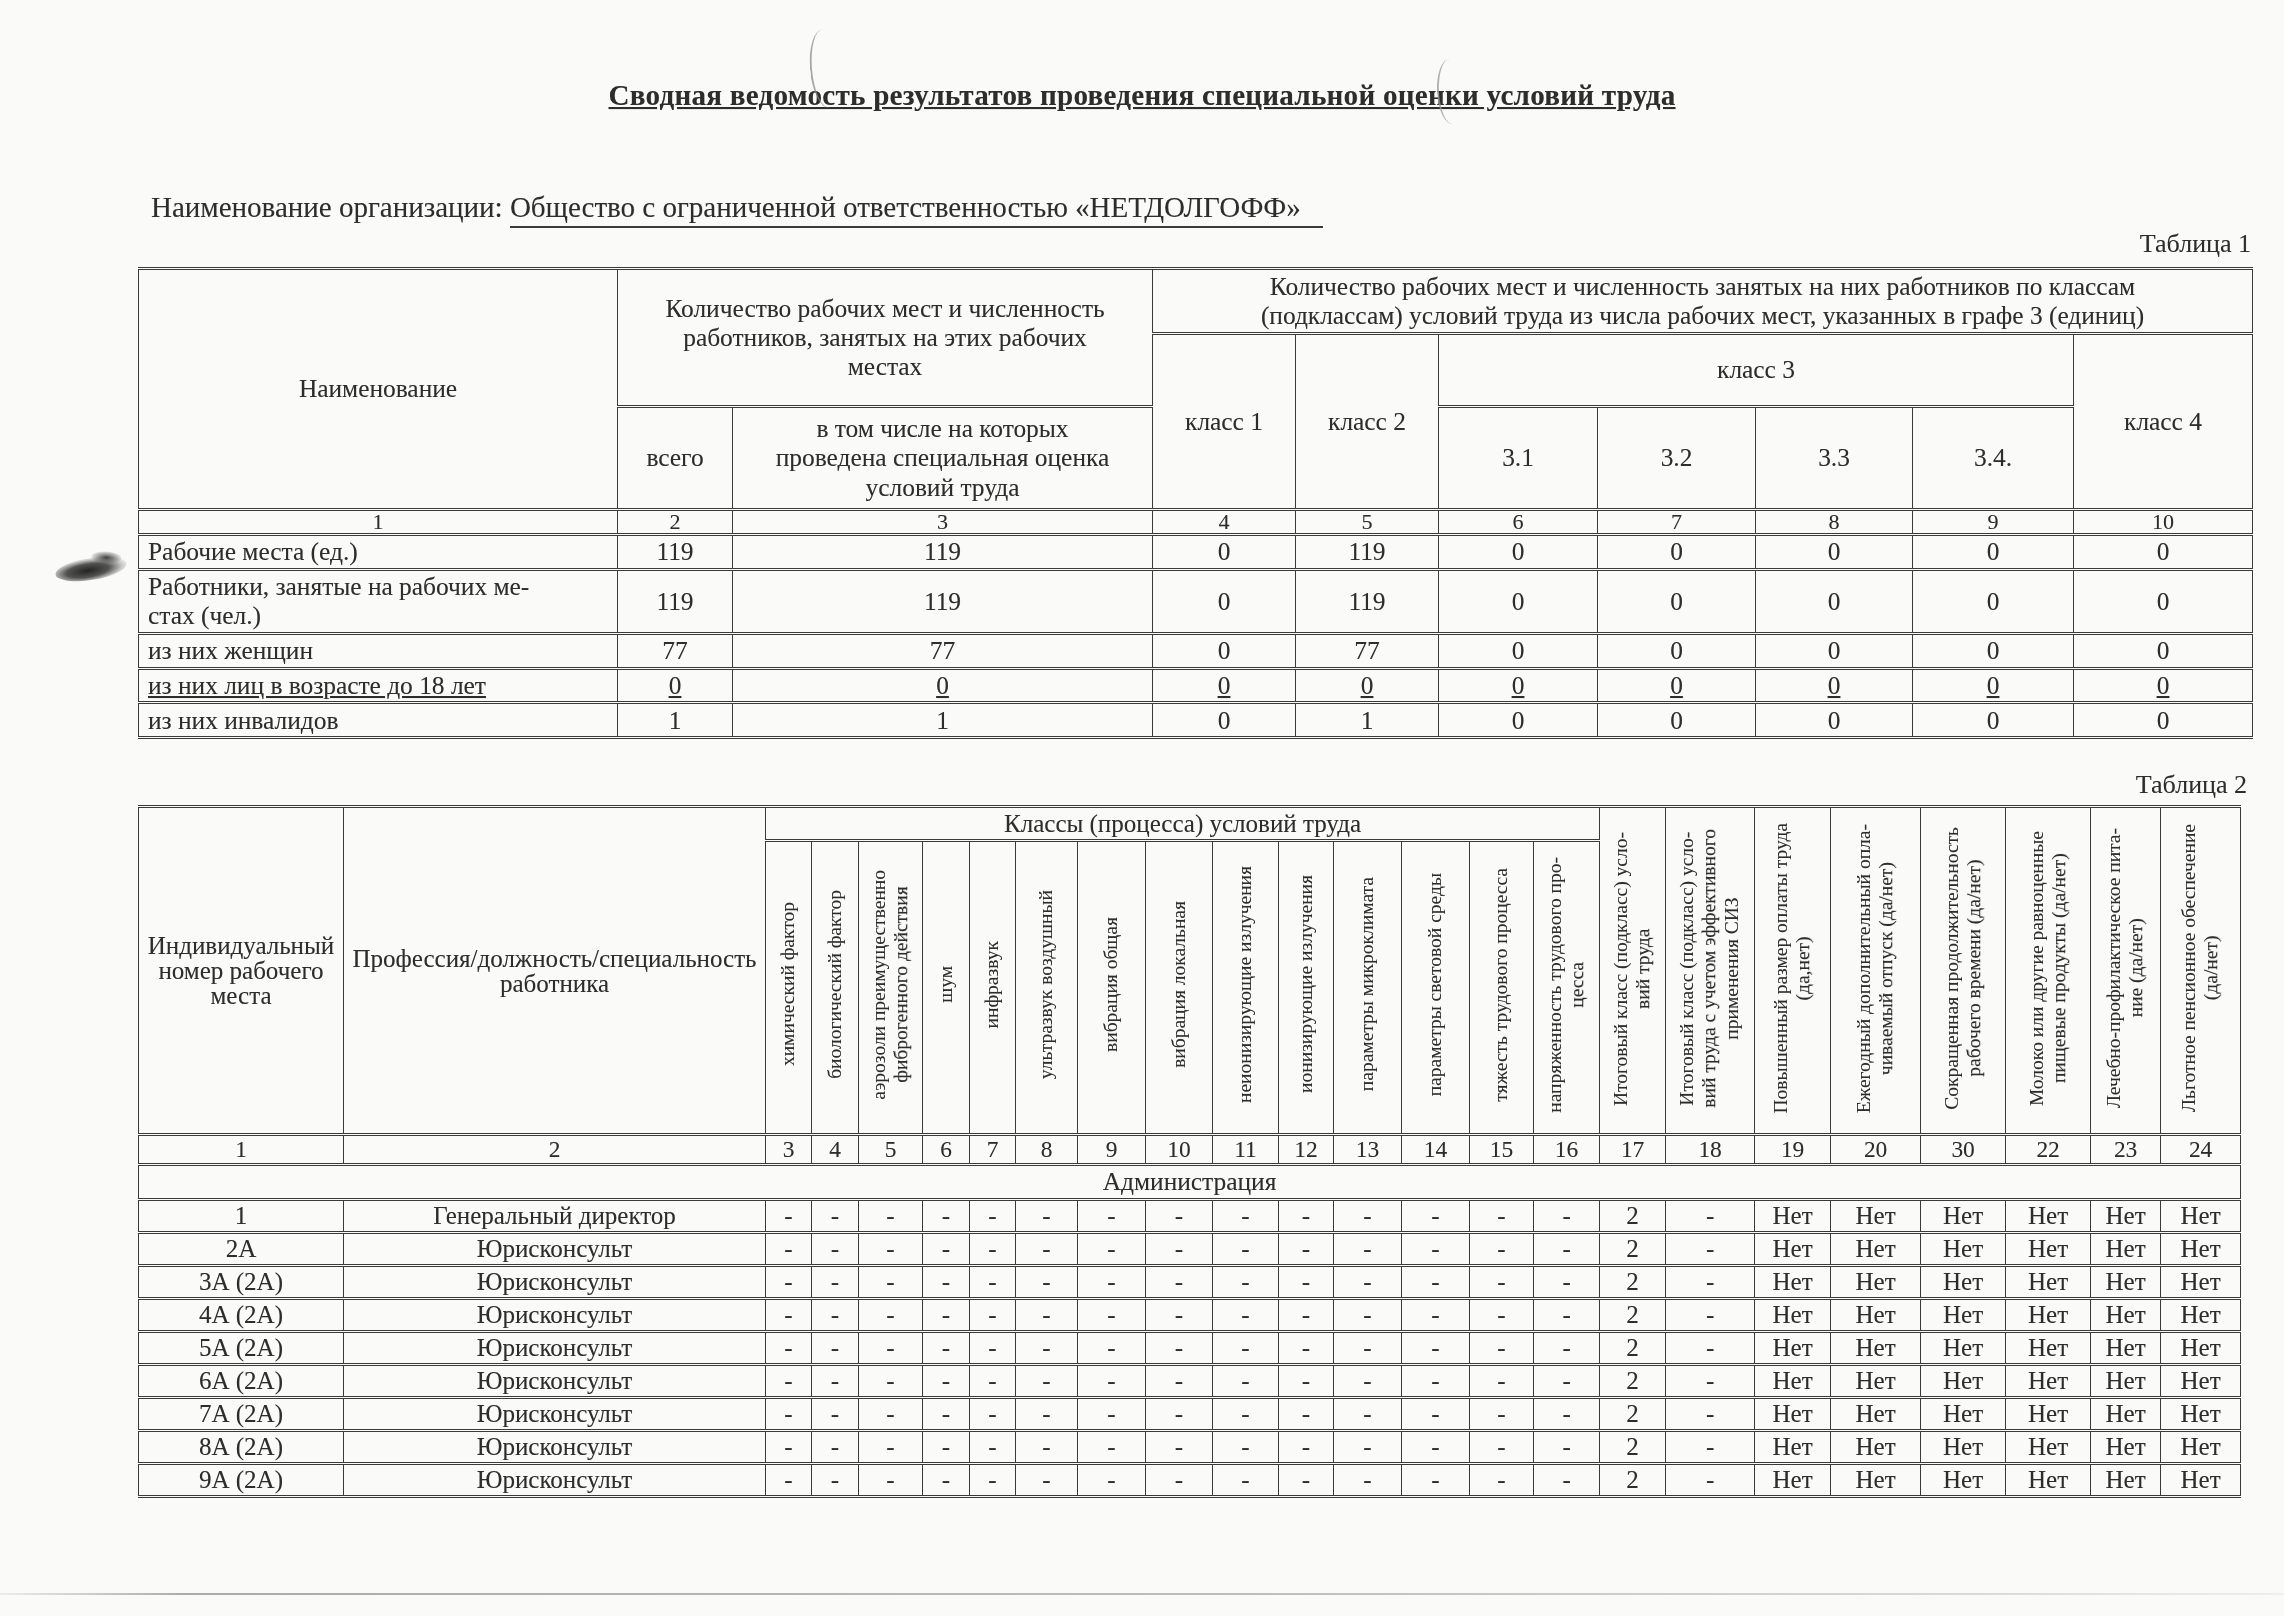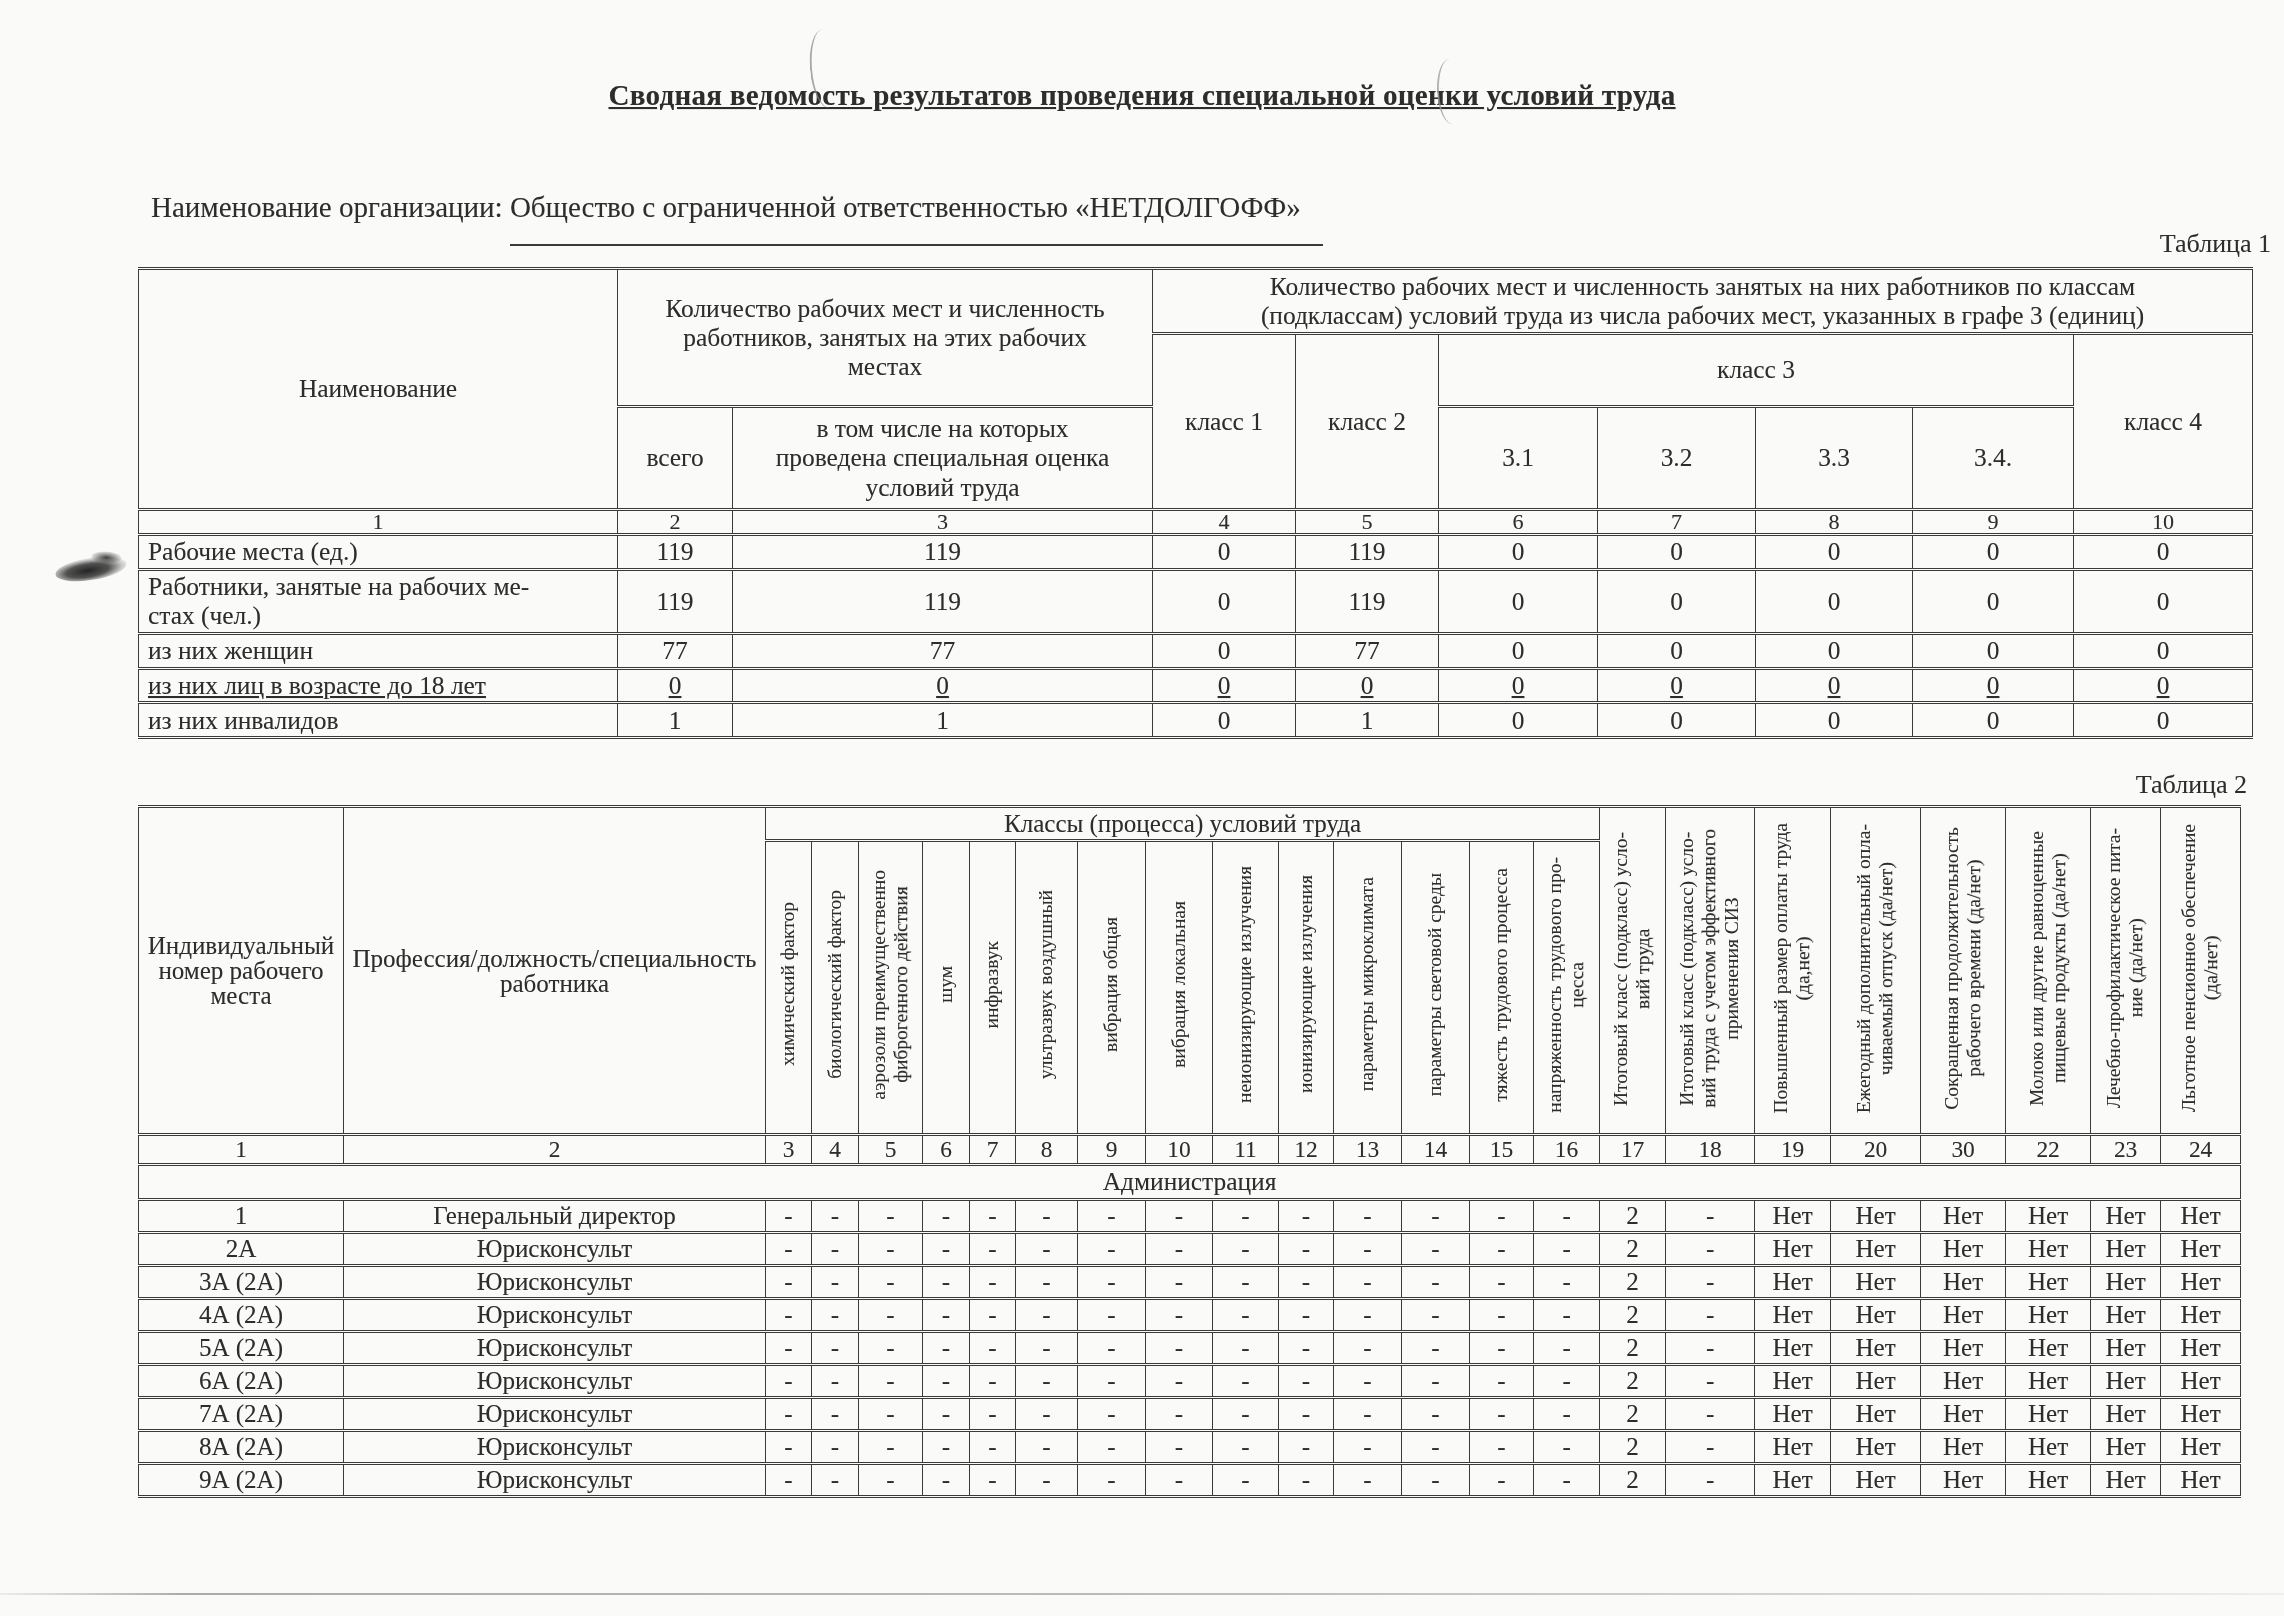--- a/index.html
+++ b/index.html
@@ -14,28 +14,28 @@
     position:absolute;top:79px;left:0;width:2284px;text-align:center;
     font-size:29px;font-weight:bold;letter-spacing:0.3px;
     text-shadow:0.3px 0.3px 0.5px rgba(60,60,60,.35);
     text-decoration:underline;
   }
   .org{
     position:absolute;top:191px;left:151px;font-size:29px;
     text-shadow:0.3px 0.3px 0.5px rgba(60,60,60,.3);white-space:nowrap;
   }
   .org .val{
-    border-bottom:2.6px double #3a3a3a;padding-right:22px;padding-bottom:20px;
+    border-bottom:2.6px double #3a3a3a;padding-right:22px;padding-bottom:2px;
     white-space:pre-line;display:inline-block;
   }
   .tbl-caption{
     position:absolute;left:0;text-align:right;font-size:26px;
     text-shadow:0.2px 0.2px 0.5px rgba(60,60,60,.3);
   }
-  #cap1{top:229px;width:2251px;margin-left:20px;}
+  #cap1{top:229px;width:2251px;}
   #cap2{top:770px;width:2247px;}
 
   table{border-collapse:collapse;table-layout:fixed;position:absolute;}
   th,td{
     border:1.3px solid #3a3a3a;
     border-top:3.3px double #3a3a3a;
     border-bottom:3.3px double #3a3a3a;
     box-sizing:border-box;
     text-align:center;vertical-align:middle;
     font-weight:normal;padding:1.3px 5.2px;

